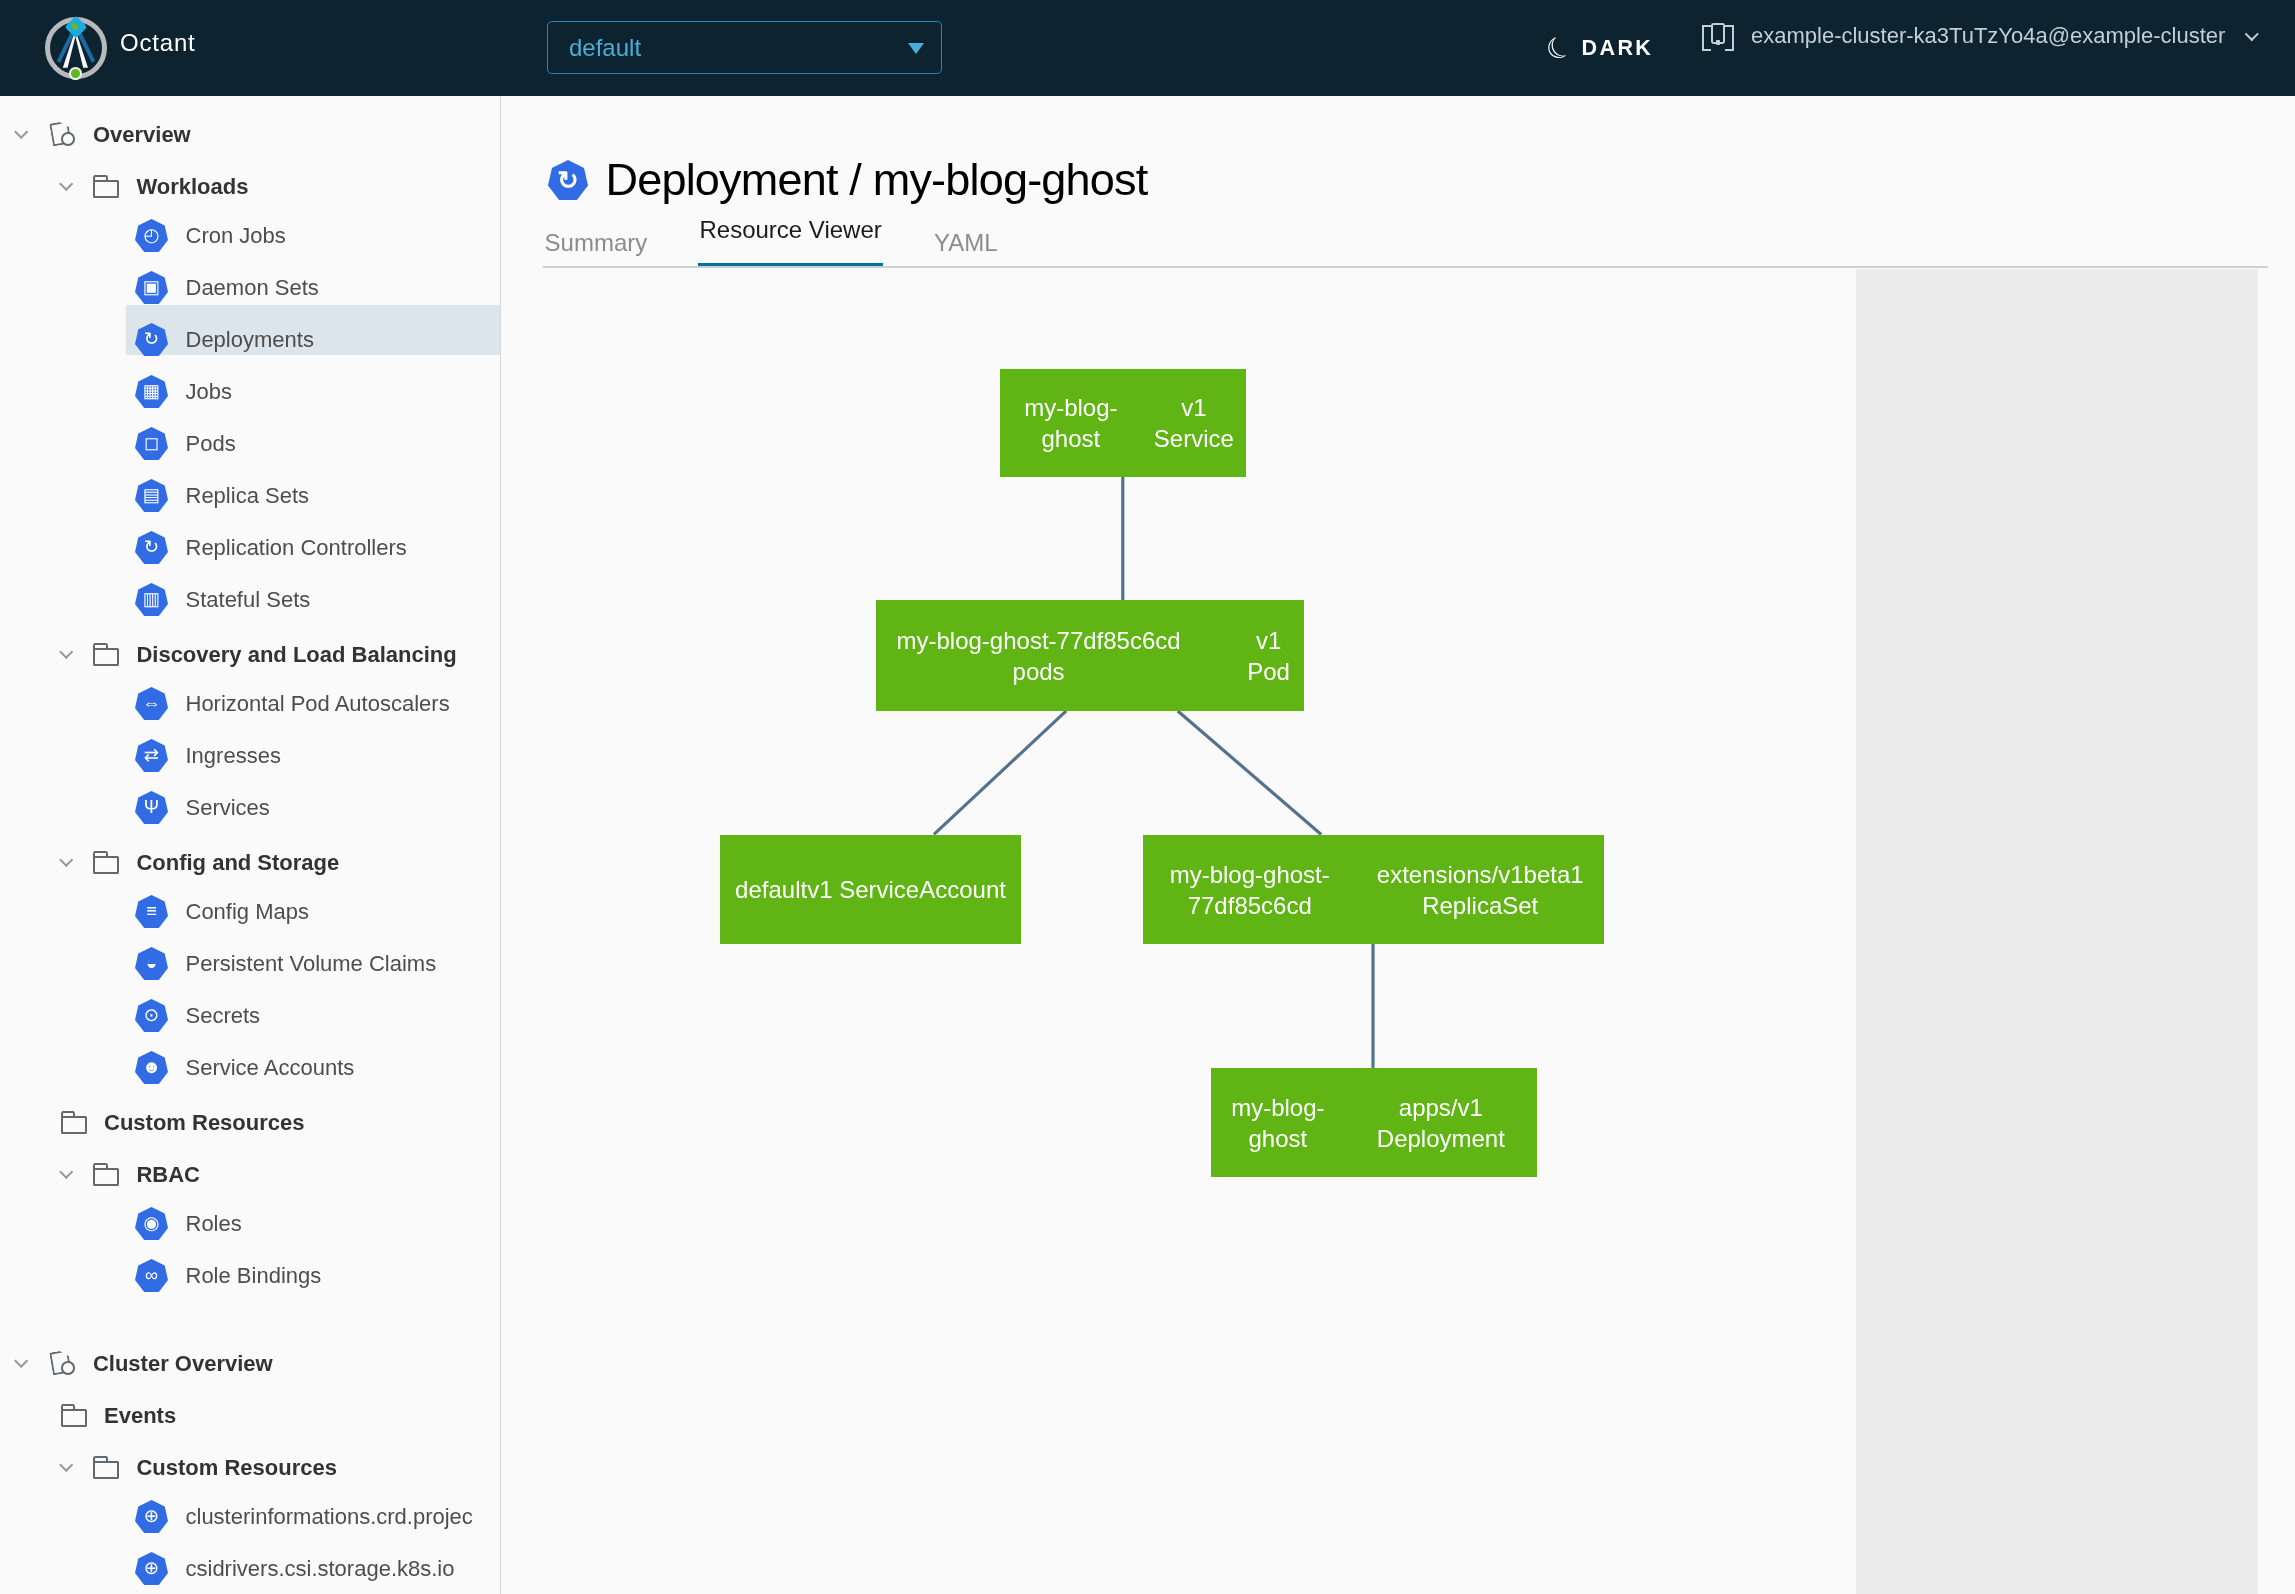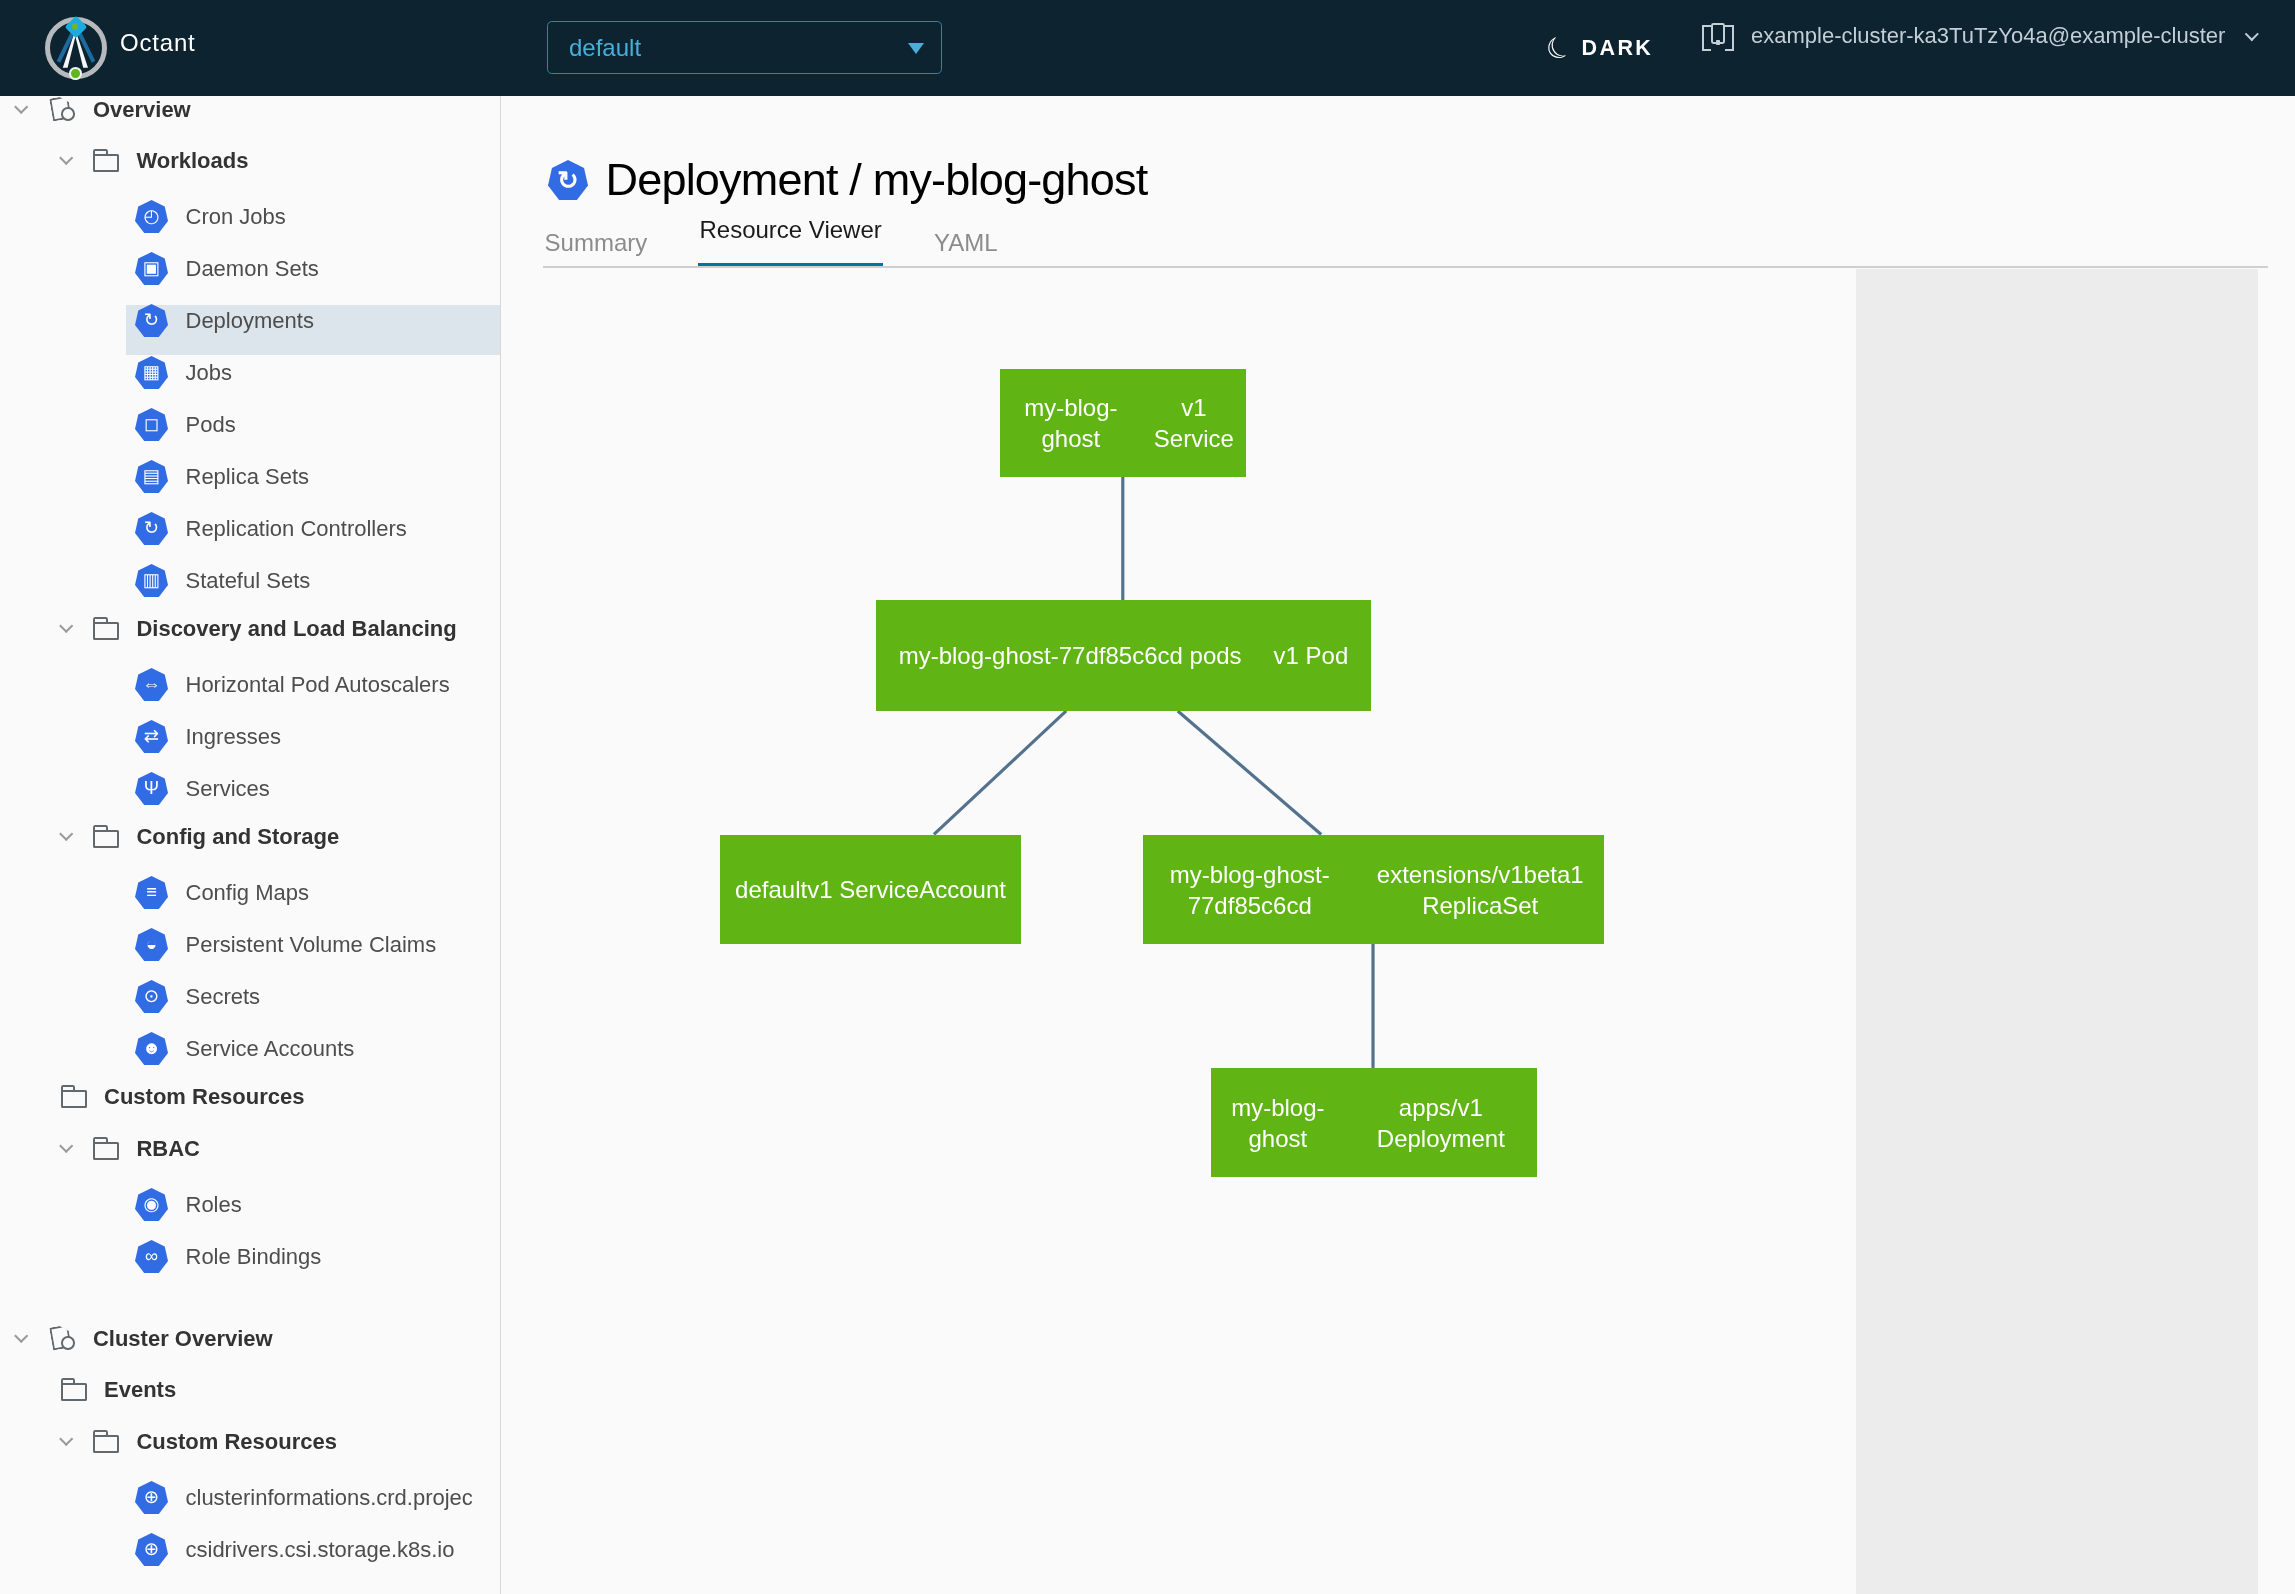--- a/index.html
+++ b/index.html
@@ -53,21 +53,21 @@
     border:2.4px solid #c3ced6;border-left:none}
   .icon-cluster i{position:absolute;left:8.8px;top:1.6px;width:14.3px;height:21px;border:2.4px solid #c3ced6;border-radius:2.4px}
   .icon-cluster b{position:absolute;left:13.5px;top:19px;width:4.8px;height:4.8px;background:#c3ced6;border-radius:0.8px}
   .cluster-label{font-size:22px}
   .chev-sm{width:9.6px;height:9.6px;border-right:2.4px solid #c3ced6;border-bottom:2.4px solid #c3ced6;
     transform:rotate(45deg);display:inline-block;margin-left:4.8px;margin-top:-4.8px}
 
   
   .sidebar{position:absolute;left:0;top:96px;width:501px;height:1498px;background:var(--canvas-bg);
     border-right:0.8px solid #d8d8d8;overflow:hidden}
-  .srow{height:52px;display:flex;align-items:flex-start;position:relative;white-space:nowrap;cursor:pointer}
+  .srow{height:52px;display:flex;align-items:flex-end;position:relative;white-space:nowrap;cursor:pointer}
   .srow.gap{margin-top:33px}
   .srow .content{display:flex;align-items:center;position:relative;z-index:1}
   .lvl0{padding-left:16px}.lvl1{padding-left:61px}.lvl2{padding-left:135px}
   .slabel{font-size:22px;color:#4d4d4d;margin-left:17.5px}
   .bold .slabel{font-weight:700;color:#333}
   .selected::before{content:"";position:absolute;left:126px;right:0;top:0.8px;bottom:0.8px;background:var(--selected-row)}
   .chev{width:10.4px;height:10.4px;border-right:2px solid #9a9a9a;border-bottom:2px solid #9a9a9a;
     transform:rotate(45deg);margin-right:22px;margin-top:-4.8px;flex:0 0 auto}
   .icon-folder{width:25.5px;height:18.3px;border:2px solid #61686e;border-radius:1.6px;position:relative;
     margin-top:4px;flex:0 0 auto}
@@ -333,21 +333,21 @@
       <line x1="1409" y1="598" x2="1409" y2="753" stroke="#54718e" stroke-width="4"></line>
       <line x1="1338" y1="892" x2="1172" y2="1047" stroke="#54718e" stroke-width="4"></line>
       <line x1="1478" y1="892" x2="1658" y2="1047" stroke="#54718e" stroke-width="4"></line>
       <line x1="1723" y1="1184" x2="1723" y2="1340" stroke="#54718e" stroke-width="4"></line>
     </svg>
   <div id="graph">
       <div class="gnode" style="left: 1000px; top: 369px; width: 246px; height: 108px;">
         <span>my-blog-ghost</span>
         <span>v1 Service</span>
       </div>
-      <div class="gnode" style="left: 876px; top: 600px; width: 495px; height: 111px; gap: 32px;">
+      <div class="gnode" style="left: 876px; top: 600px; width: 428px; height: 111px; gap: 32px;">
         <span>my-blog-ghost-77df85c6cd pods</span>
         <span>v1 Pod</span>
       </div>
       <div class="gnode" style="left: 720px; top: 835px; width: 301px; height: 109px;">
         <span>default</span>
         <span>v1 ServiceAccount</span>
       </div>
       <div class="gnode" style="left: 1143px; top: 835px; width: 461px; height: 109px;">
         <span>my-blog-ghost-77df85c6cd</span>
         <span>extensions/v1beta1 ReplicaSet</span>

